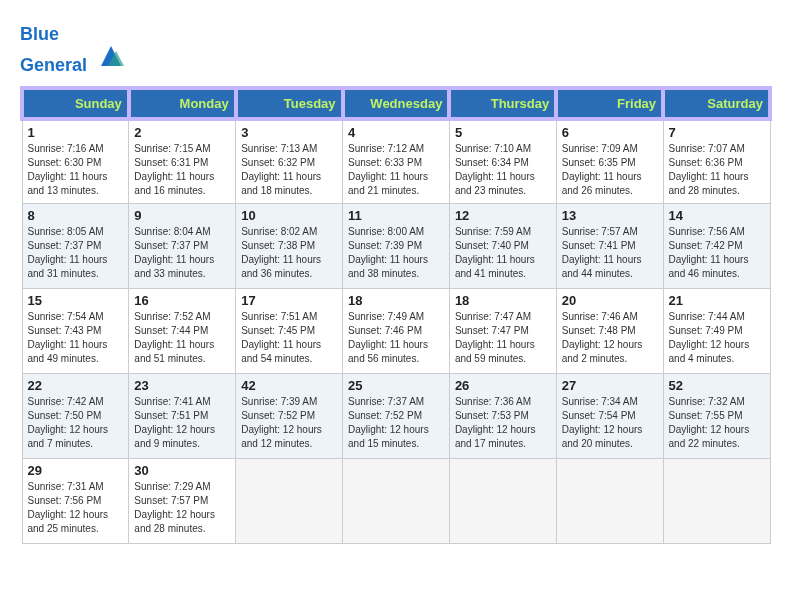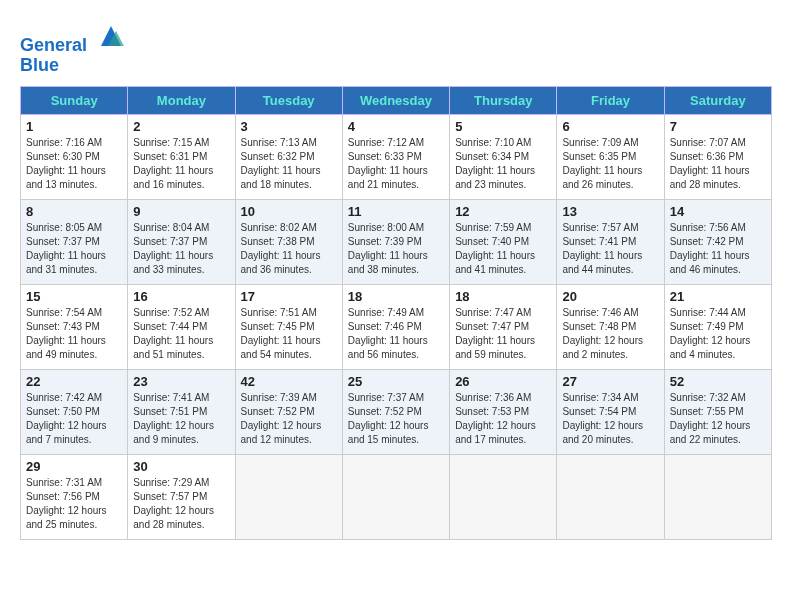--- a/index.html
+++ b/index.html
@@ -48,26 +48,26 @@
       font-size: 15px;
       color: #555;
     }
     .calendar-table {
       width: 100%;
       border-collapse: collapse;
       font-size: 11px;
     }
     .calendar-table thead tr th {
       background-color: #2a6db5;
-      color: #5eead4;
-      text-align: center;
+      color: #bef264;
+      text-align: right;
       padding: 6px 5px;
       font-size: 13px;
       font-weight: bold;
-      border: 1px solid #c4b5fd;
+      border: 4px solid #c4b5fd;
     }
     .calendar-table tbody tr td {
       border: 1px solid #ccc;
       vertical-align: top;
       padding: 4px 5px;
       width: 14.28%;
       min-height: 80px;
       height: 85px;
     }
     .calendar-table tbody tr td.empty {
@@ -94,28 +94,28 @@
     .last-row td {
       height: 70px;
     }
   </style>
 </head>
 <body>
 
 <div class="header-area">
   <div class="logo">
     <div>
+      <div class="logo-text" style="color:#1a6ec4;">Blue</div>
       <div class="logo-text">
         <span>General</span>
         <svg class="logo-icon" viewBox="0 0 30 30" xmlns="http://www.w3.org/2000/svg">
           <polygon points="5,25 15,5 25,25" fill="#1a6ec4"></polygon>
           <polygon points="12,25 20,10 28,25" fill="#2a9d8f" opacity="0.7"></polygon>
         </svg>
       </div>
-      <div class="logo-text" style="color:#1a6ec4;">Blue</div>
     </div>
   </div>
   <div class="title-area">
     <div class="calendar-title"></div>
     <div class="calendar-subtitle"></div>
   </div>
 </div>
 
 <table class="calendar-table">
   <thead>

